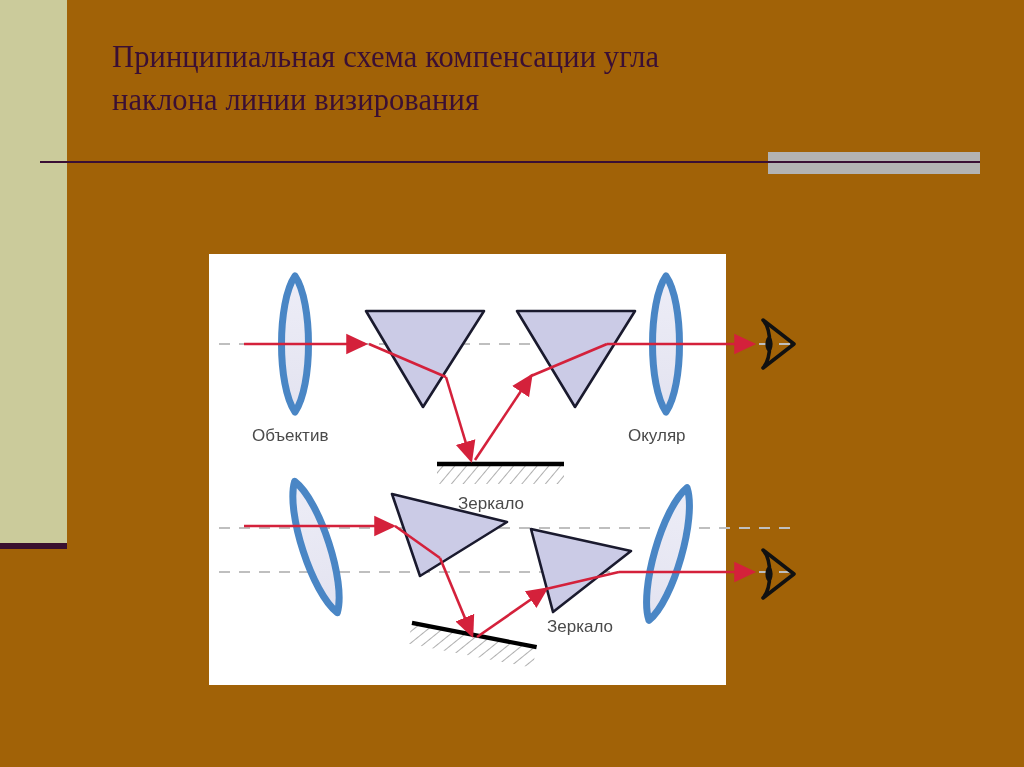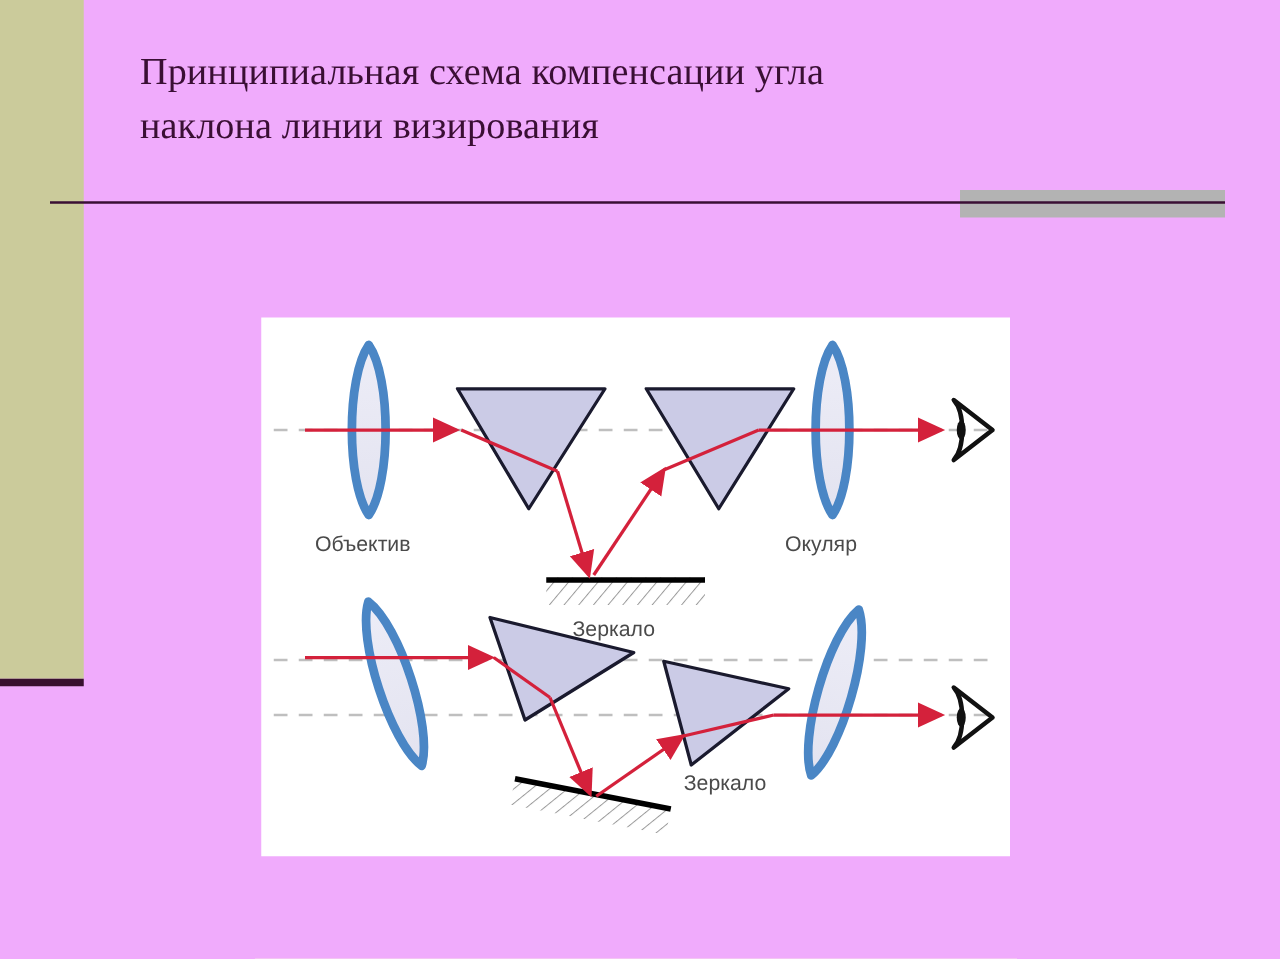--- a/index.html
+++ b/index.html
@@ -12,21 +12,21 @@
     background: #FDFDE2;
     font-family: "Liberation Sans", sans-serif;
     overflow: hidden;
     position: relative;
   }
   #slide {
     position: absolute;
     left: 0; top: 0;
     width: 1024px;
     height: 767px;
-    background: #f0abfc;
+    background: #a16207;
     overflow: hidden;
   }
   
   .side-band {
     position: absolute;
     left: 0;
     top: 0;
     width: 67px;
     height: 543px;
     background: #CBCB9B;
@@ -67,21 +67,21 @@
     top: 161px;
     width: 940px;
     height: 2px;
     background: #3A0F34;
   }
   
   .figure-panel {
     position: absolute;
     left: 209px;
     top: 254px;
-    width: 599px;
+    width: 517px;
     height: 431px;
     background: #FFFFFF;
   }
   .figure-svg {
     position: absolute;
     left: 0; top: 0;
     width: 599px;
     height: 431px;
     display: block;
   }

